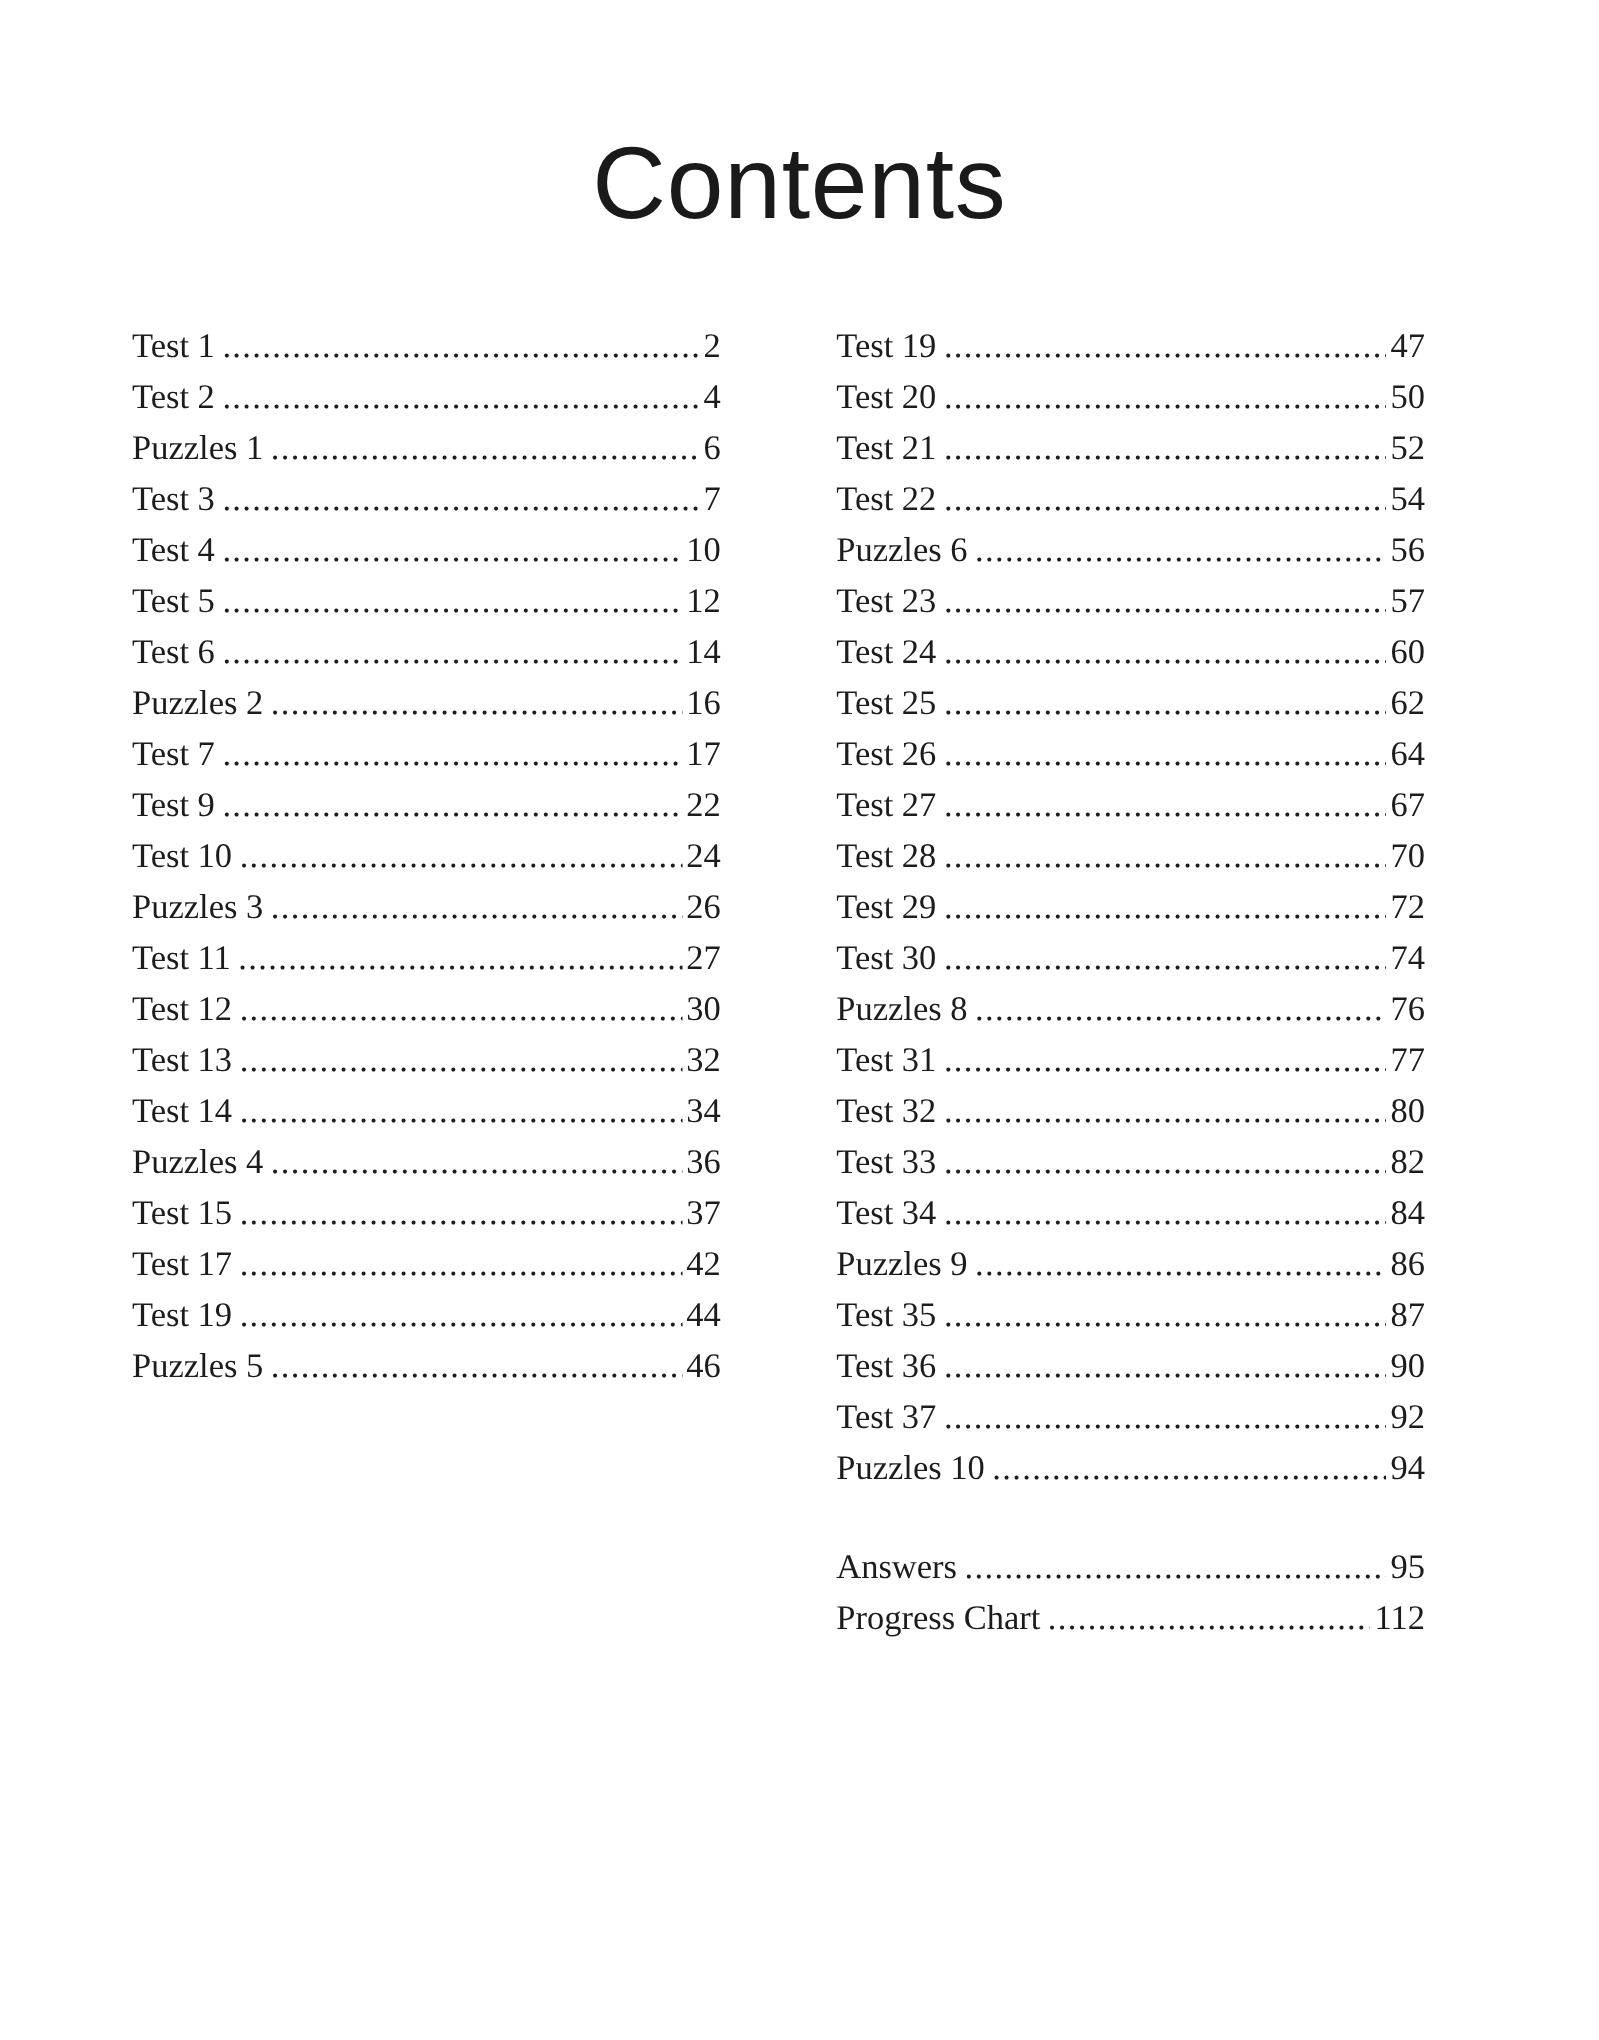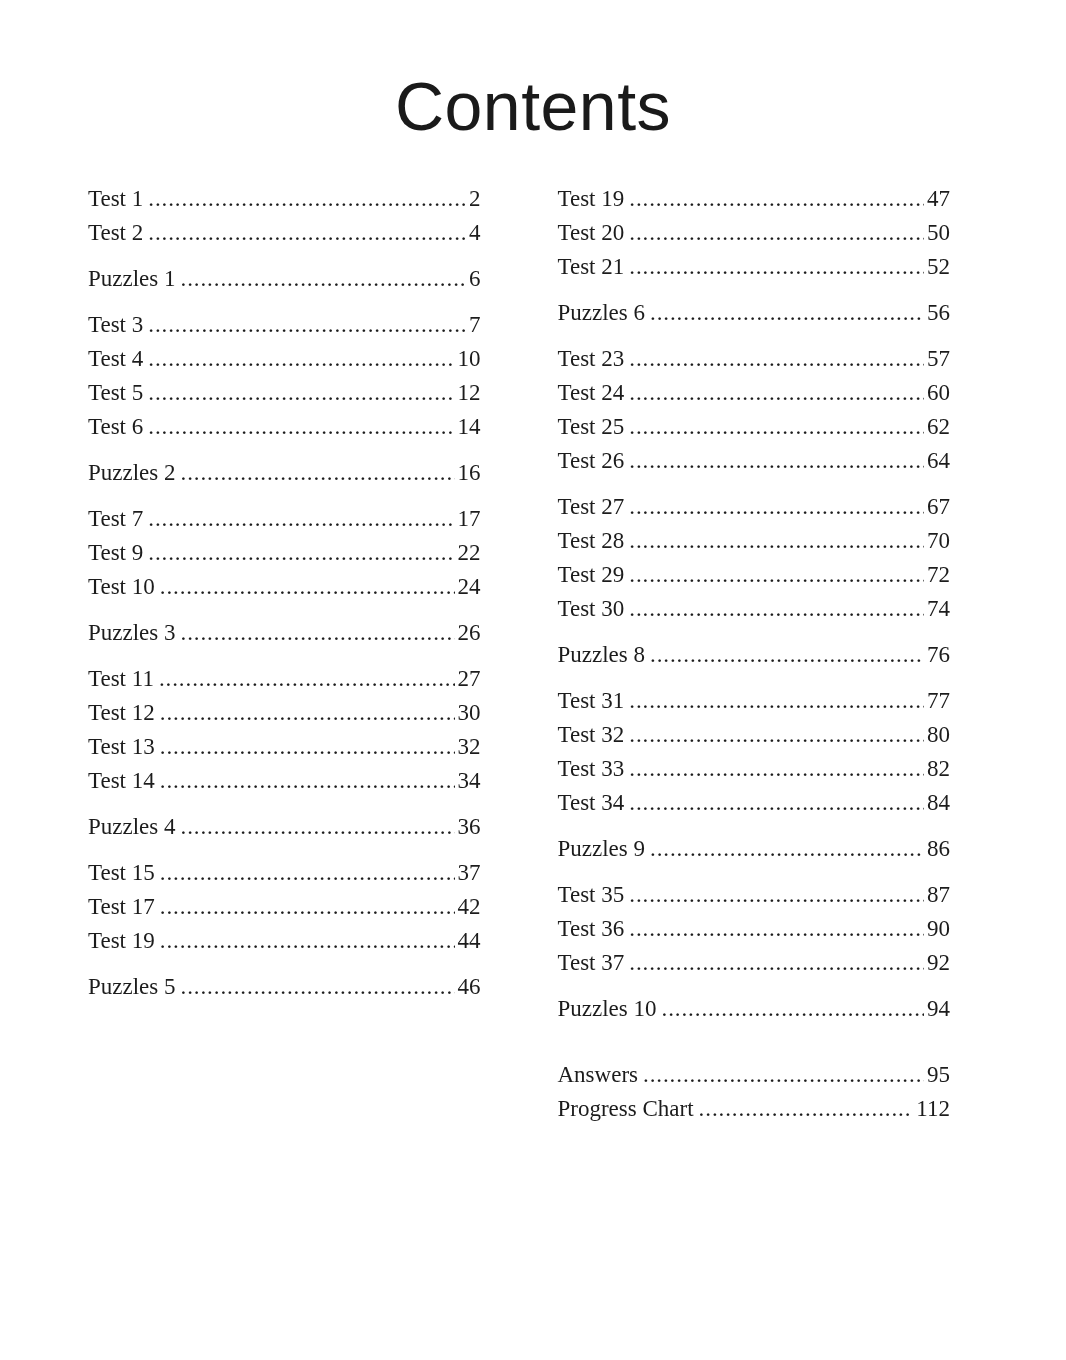--- a/index.html
+++ b/index.html
@@ -17,37 +17,37 @@
     font-family: "Liberation Serif", serif;
     box-sizing: border-box;
     overflow: hidden;
   }
   .title {
     font-family: "Liberation Sans", sans-serif;
     font-weight: 400;
     font-size: 68px;
     line-height: 1;
     text-align: center;
-    margin: 0;
+    margin: 16px;
     padding-top: 72px;
     letter-spacing: 0.5px;
     color: #1a1a1a;
   }
   .columns {
     display: flex;
     padding: 42px 116px 0 88px;
     column-gap: 77px;
     box-sizing: border-box;
   }
   .column {
     flex: 1 1 0;
     min-width: 0;
   }
   .group + .group {
-    margin-top: 12px;
+    margin-top: 0;
   }
   .group.extra-gap {
     margin-top: 32px;
   }
   .entry {
     display: flex;
     align-items: baseline;
     height: 34px;
     line-height: 34px;
     font-size: 23px;
@@ -215,20 +215,25 @@
           <div class="entry">
             <span class="label">Test 20</span>
             <span class="leader"></span>
             <span class="pagenum">50</span>
           </div>
           <div class="entry">
             <span class="label">Test 21</span>
             <span class="leader"></span>
             <span class="pagenum">52</span>
           </div>
+          <div class="entry">
+            <span class="label">Test 22</span>
+            <span class="leader"></span>
+            <span class="pagenum">54</span>
+          </div>
         </div>
         <div class="group">
           <div class="entry">
             <span class="label">Puzzles 6</span>
             <span class="leader"></span>
             <span class="pagenum">56</span>
           </div>
         </div>
         <div class="group">
           <div class="entry">

